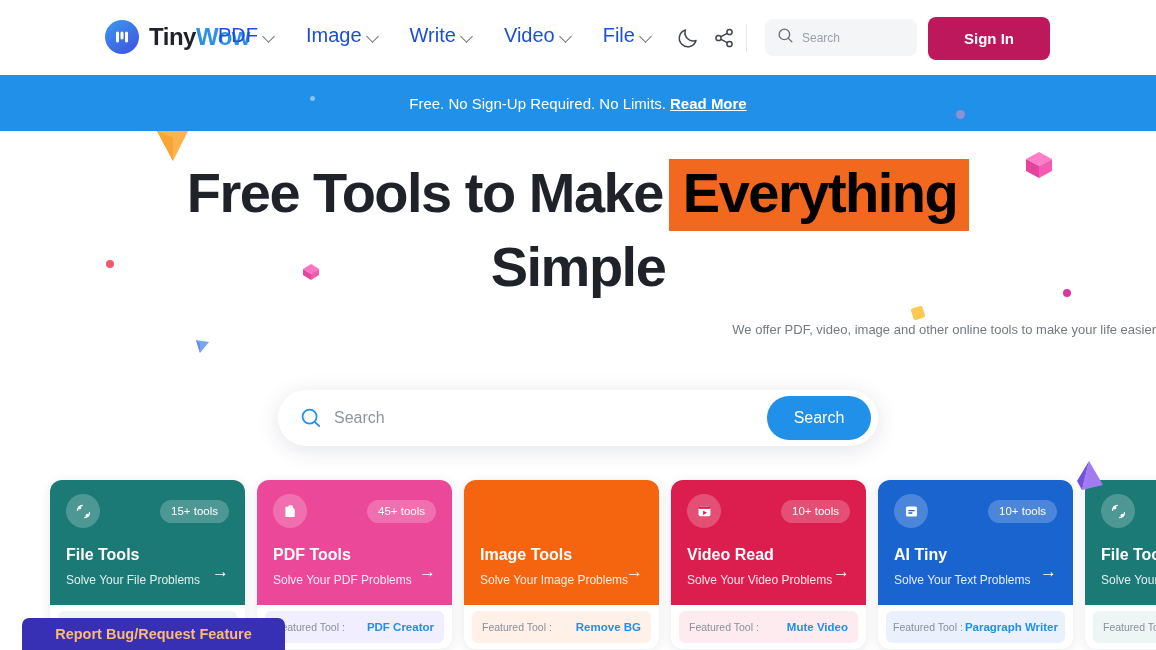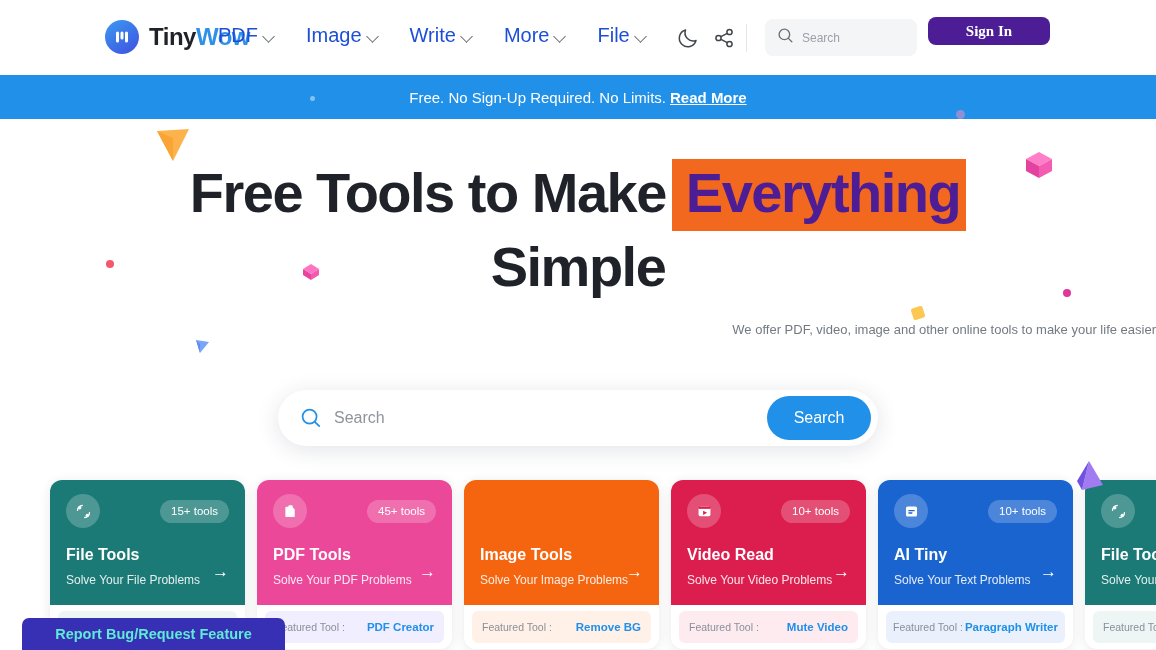--- a/index.html
+++ b/index.html
@@ -69,30 +69,30 @@
     position: absolute; left: 765px; top: 19px;
     width: 152px; height: 37px; border-radius: 8px;
     background: #f4f5f7;
     display: flex; align-items: center; gap: 8px;
     padding: 0 12px;
   }
   .hdr-search .ph { font-size: 12px; color: #9aa0a8; }
 
   .signin {
     position: absolute; left: 928px; top: 17px;
-    width: 122px; height: 28px; border-radius: 8px;
-    background: #4c1d95; border: none;
+    width: 122px; height: 43px; border-radius: 8px;
+    background: #be185d; border: none;
     color: #fff; font-size: 15px; font-weight: 700;
-    font-family: Liberation Serif, serif;
+    font-family: Liberation Sans, sans-serif;
     cursor: pointer;
   }
 
   
   .banner {
-    position: absolute; top: 75px; left: 0; right: 0; height: 44px;
+    position: absolute; top: 75px; left: 0; right: 0; height: 56px;
     background: #2090e8;
     display: flex; align-items: center; justify-content: center;
     z-index: 30;
   }
   .banner-text { font-size: 15px; color: #ffffff; }
   .banner-link {
     font-size: 15px; color: #ffffff; font-weight: 700;
     text-decoration: underline; margin-left: 4px; cursor: pointer;
   }
   .banner-dot {
@@ -109,22 +109,22 @@
   
   .hero { position: absolute; top: 119px; left: 0; right: 0; bottom: 0; }
 
   .hero-title {
     position: absolute; top: 38px; left: 0; right: 0;
     text-align: center;
     font-size: 56px; font-weight: 700; line-height: 72px;
     letter-spacing: -1.5px; color: #1f2329;
   }
   .hl {
-    background: #f2681e; color: #4c1d95;
-    padding: 6px 6px 10px 14px;
+    background: #f2681e; color: #000000;
+    padding: 6px 12px 10px 14px;
     display: inline-block; line-height: 56px;
     margin-left: 6px;
   }
   .hero-sub {
     position: absolute; top: 203px; left: 0; right: 0;
     text-align: right; font-size: 13px; color: #737a82;
   }
 
   .searchbar {
     position: absolute; top: 271px; left: 278px;
@@ -200,21 +200,21 @@
   .feat-label { font-size: 10.5px; color: #8a9099; }
   .feat-tool { font-size: 11.5px; font-weight: 700; color: #2090e8; }
 
   
   .decor { position: absolute; pointer-events: none; z-index: 5; }
 
   
   .report-bug {
     position: absolute; left: 22px; bottom: 0;
     width: 263px; height: 32px;
-    background: #3730b5; color: #5eead4;
+    background: #3730b5; color: #fdba74;
     border-radius: 7px 7px 0 0;
     display: flex; align-items: center; justify-content: center;
     font-size: 14.5px; font-weight: 700; cursor: pointer;
     z-index: 60;
   }
 </style>
 </head>
 <body>
 
 <div class="header">
@@ -237,21 +237,21 @@
     </div>
     <div class="nav-item">
       <span>Image</span>
       <span class="chev"></span>
     </div>
     <div class="nav-item">
       <span>Write</span>
       <span class="chev"></span>
     </div>
     <div class="nav-item">
-      <span>More</span>
+      <span>Video</span>
       <span class="chev"></span>
     </div>
     <div class="nav-item">
       <span>File</span>
       <span class="chev"></span>
     </div>
   </nav>
 
   <div class="hdr-icons">
     <span class="hdr-icon">

